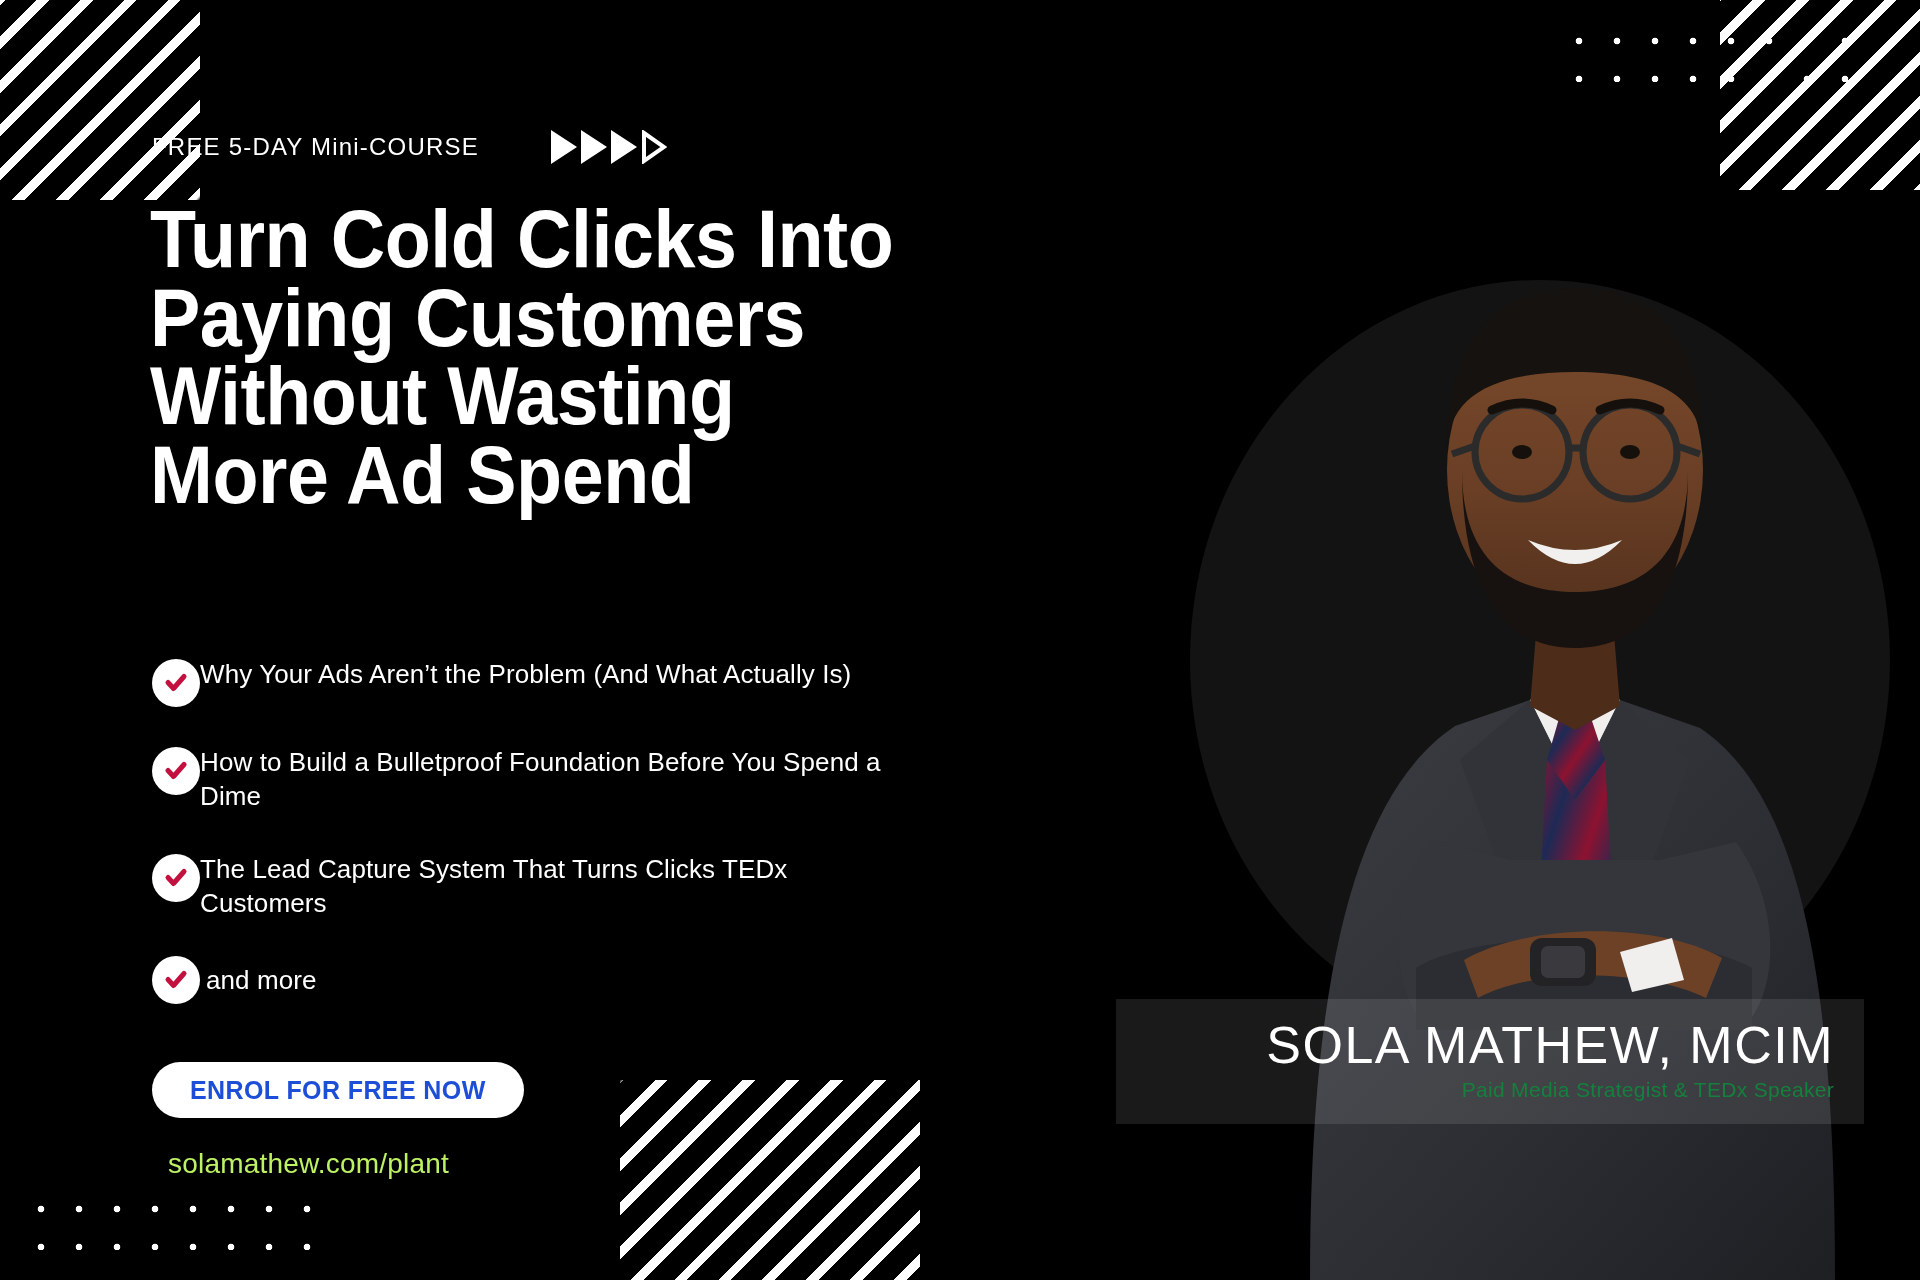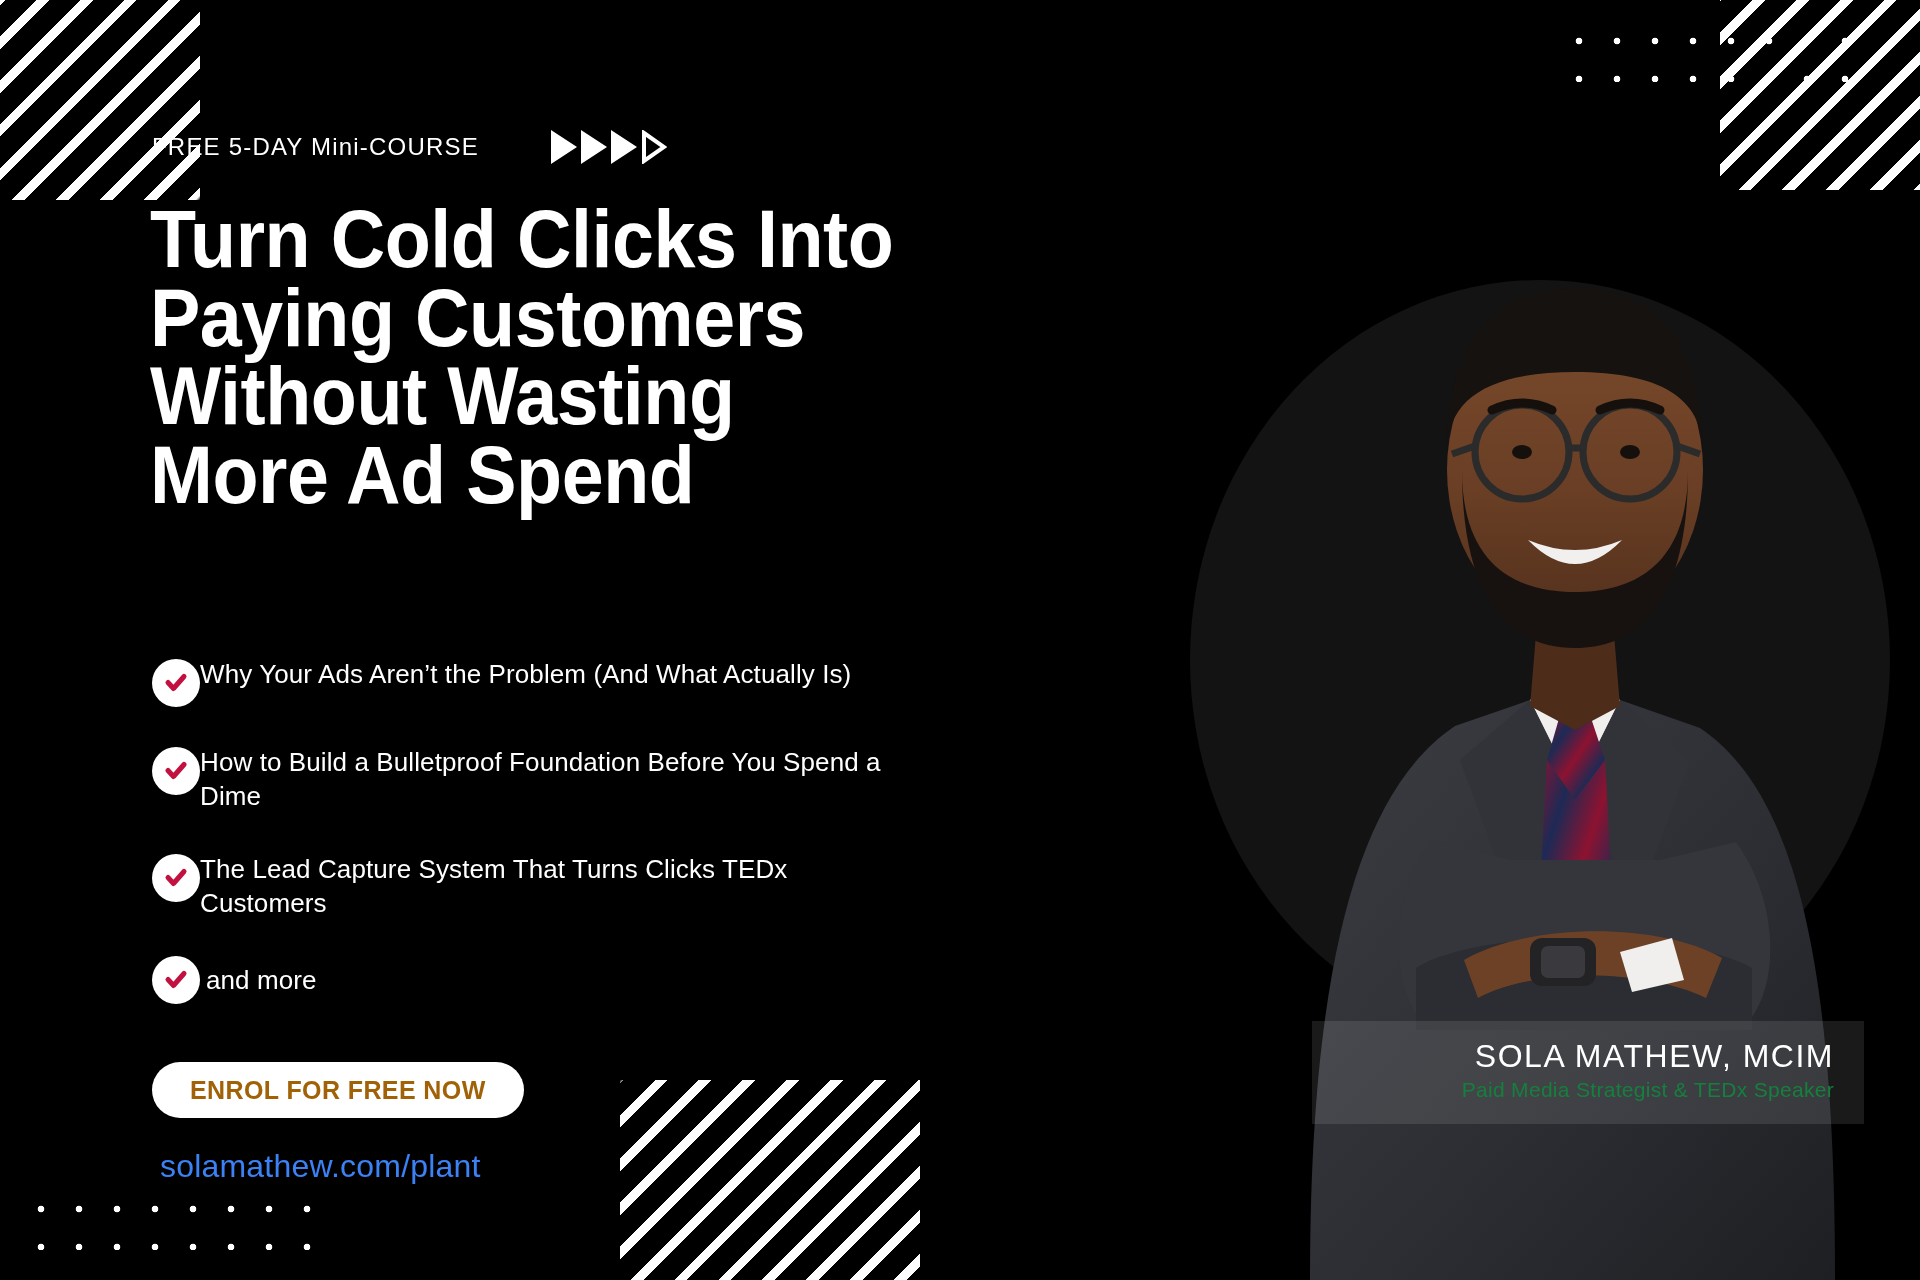--- a/index.html
+++ b/index.html
@@ -88,28 +88,28 @@
   .check-circle svg { display:block; }
   .bullet-text {
     color:#fff; font-size:26px; line-height:1.32; font-weight:400;
     letter-spacing:0.1px; padding-top:2px;
   }
   .bullet.last .bullet-text { padding-top:0; padding-left:6px; }
 
   
   .cta {
     position:absolute; top:1062px; left:0;
-    background:#fff; color:#a16207; border:none; border-radius:999px;
+    background:#fff; color:#1d4ed8; border:none; border-radius:999px;
     padding:0 38px; height:56px; line-height:56px;
     font-size:25px; font-weight:700; letter-spacing:0.4px;
     font-family:"Liberation Sans", sans-serif; cursor:pointer;
   }
   .url {
-    position:absolute; top:1148px; left:8px;
-    color:#3b82f6; font-size:32px; letter-spacing:0.2px; font-weight:400;
+    position:absolute; top:1148px; left:16px;
+    color:#bef264; font-size:28px; letter-spacing:0.2px; font-weight:400;
   }
 
   
   .portrait-wrap {
     position:absolute; right:0; top:0; width:860px; height:100%;
     overflow:hidden;
   }
   .halo {
     position:absolute; left:130px; top:280px; width:700px; height:760px;
     border-radius:50%; background:#131313;
@@ -117,21 +117,21 @@
 
   
   .person { position:absolute; left:0; top:0; width:100%; height:100%; }
 
   .nameplate {
     position:absolute; right:56px; bottom:156px;
     background:rgba(255,255,255,0.10);
     padding:18px 30px 22px 150px; text-align:right;
   }
   .name {
-    color:#fff; font-size:32px; letter-spacing:1.5px; font-weight:400;
+    color:#fff; font-size:52px; letter-spacing:1.5px; font-weight:400;
     white-space:nowrap; line-height:1.1;
   }
   .role {
     color:#15803d; font-size:21px; letter-spacing:0.3px; font-weight:400;
     white-space:nowrap; margin-top:4px;
   }
 </style>
 </head>
 <body>
 

